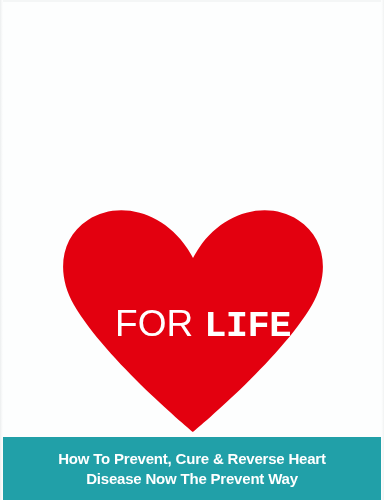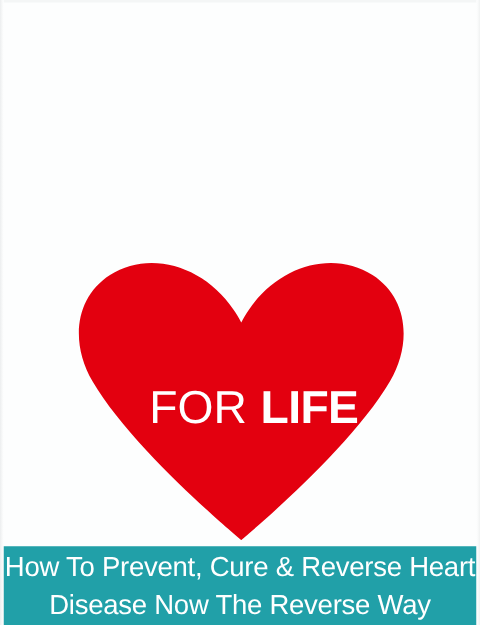--- a/index.html
+++ b/index.html
@@ -122,21 +122,21 @@
     line-height: 1;
   }
   .word-for {
     font-family: "Liberation Sans", sans-serif;
     font-weight: 400;
     font-size: 37px;
     color: #ffffff;
     letter-spacing: 0px;
   }
   .word-life {
-    font-family: Liberation Sans, sans-serif;
+    font-family: Liberation Mono, monospace;
     font-weight: 700;
     font-size: 37px;
     color: #ffffff;
     letter-spacing: -0.5px;
     margin-left: 11px;
   }
 
   
   .banner {
     position: absolute;
@@ -149,22 +149,22 @@
     flex-direction: column;
     align-items: center;
     justify-content: center;
     box-sizing: border-box;
     padding: 0 8px;
   }
   .banner-line {
     display: block;
     color: #ffffff;
     font-family: "Liberation Sans", sans-serif;
-    font-weight: 400;
-    font-size: 22px;
+    font-weight: 700;
+    font-size: 15px;
     line-height: 1.32;
     text-align: center;
     white-space: nowrap;
     letter-spacing: -0.2px;
   }
 </style>
 </head>
 <body>
 
 <div class="cover" style="background: rgb(253, 254, 254);">
@@ -189,16 +189,16 @@
 
     <div class="forlife">
       <div class="forlife-inner">
         <span class="word-for" style="color: rgb(255, 255, 255); margin-left: 20px;">FOR</span><span class="word-life" style="color: rgb(255, 255, 255);">LIFE</span>
       </div>
     </div>
   </div>
 
   <div class="banner" style="background: rgb(33, 160, 168);">
     <span class="banner-line" style="color: rgb(255, 255, 255);">How To Prevent, Cure &amp; Reverse Heart</span>
-    <span class="banner-line" style="color: rgb(255, 255, 255);">Disease Now The Reverse Way</span>
+    <span class="banner-line" style="color: rgb(255, 255, 255);">Disease Now The Prevent Way</span>
   </div>
 
 </div>
 
 </body></html>

